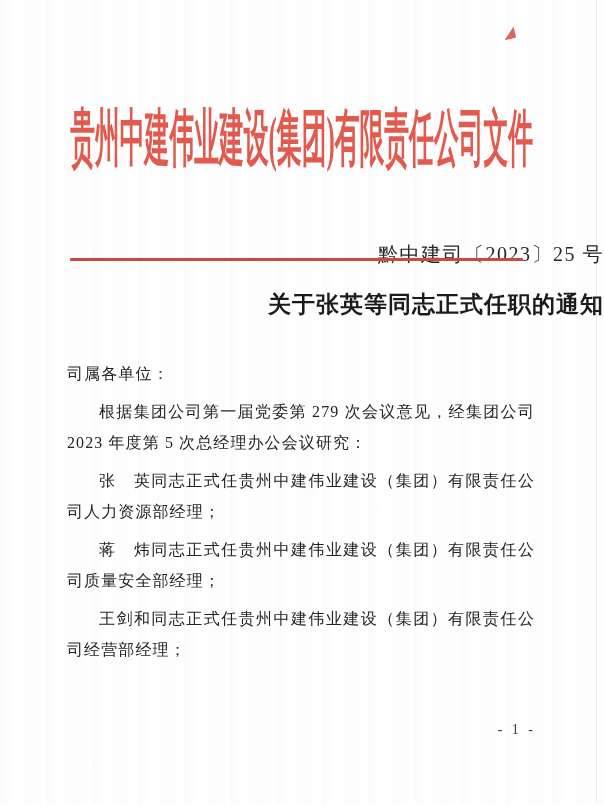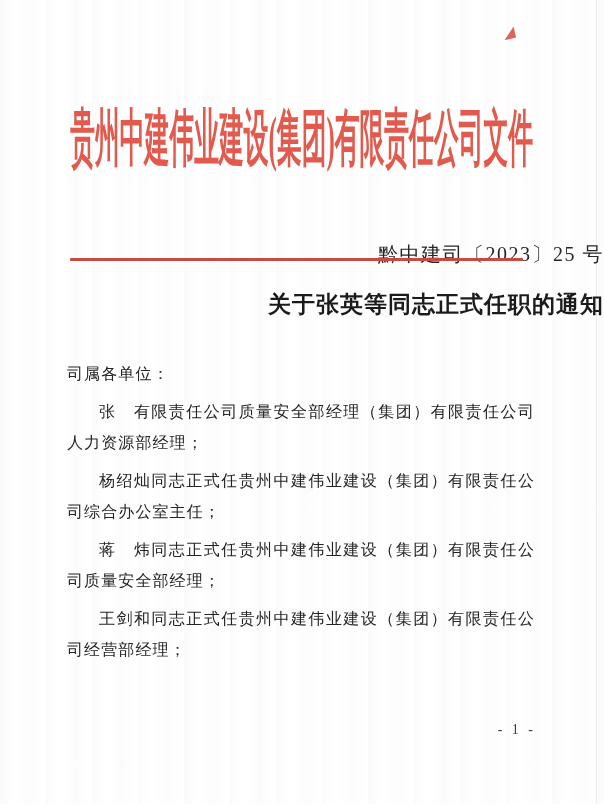--- a/index.html
+++ b/index.html
@@ -148,21 +148,21 @@
   </div>
 
   <div class="doc-number">黔中建司〔2023〕25 号</div>
 
   <div class="red-rule"></div>
 
   <div class="notice-title">关于张英等同志正式任职的通知</div>
 
   <div class="body-text">
     <p class="salutation">司属各单位：</p>
-    <p>张　有限责任公司质量安全部经理（集团）有限责任公司人力资源部经理；</p>
-    <p>杨绍灿同志正式任贵州中建伟业建设（集团）有限责任公司综合办公室主任；</p>
+    <p>根据集团公司第一届党委第 279 次会议意见，经集团公司 2023 年度第 5 次总经理办公会议研究：</p>
+    <p>张　英同志正式任贵州中建伟业建设（集团）有限责任公司人力资源部经理；</p>
     <p>蒋　炜同志正式任贵州中建伟业建设（集团）有限责任公司质量安全部经理；</p>
     <p>王剑和同志正式任贵州中建伟业建设（集团）有限责任公司经营部经理；</p>
   </div>
 
   <div class="page-number">- 1 -</div>
 
 </div>
 
 </body></html>

